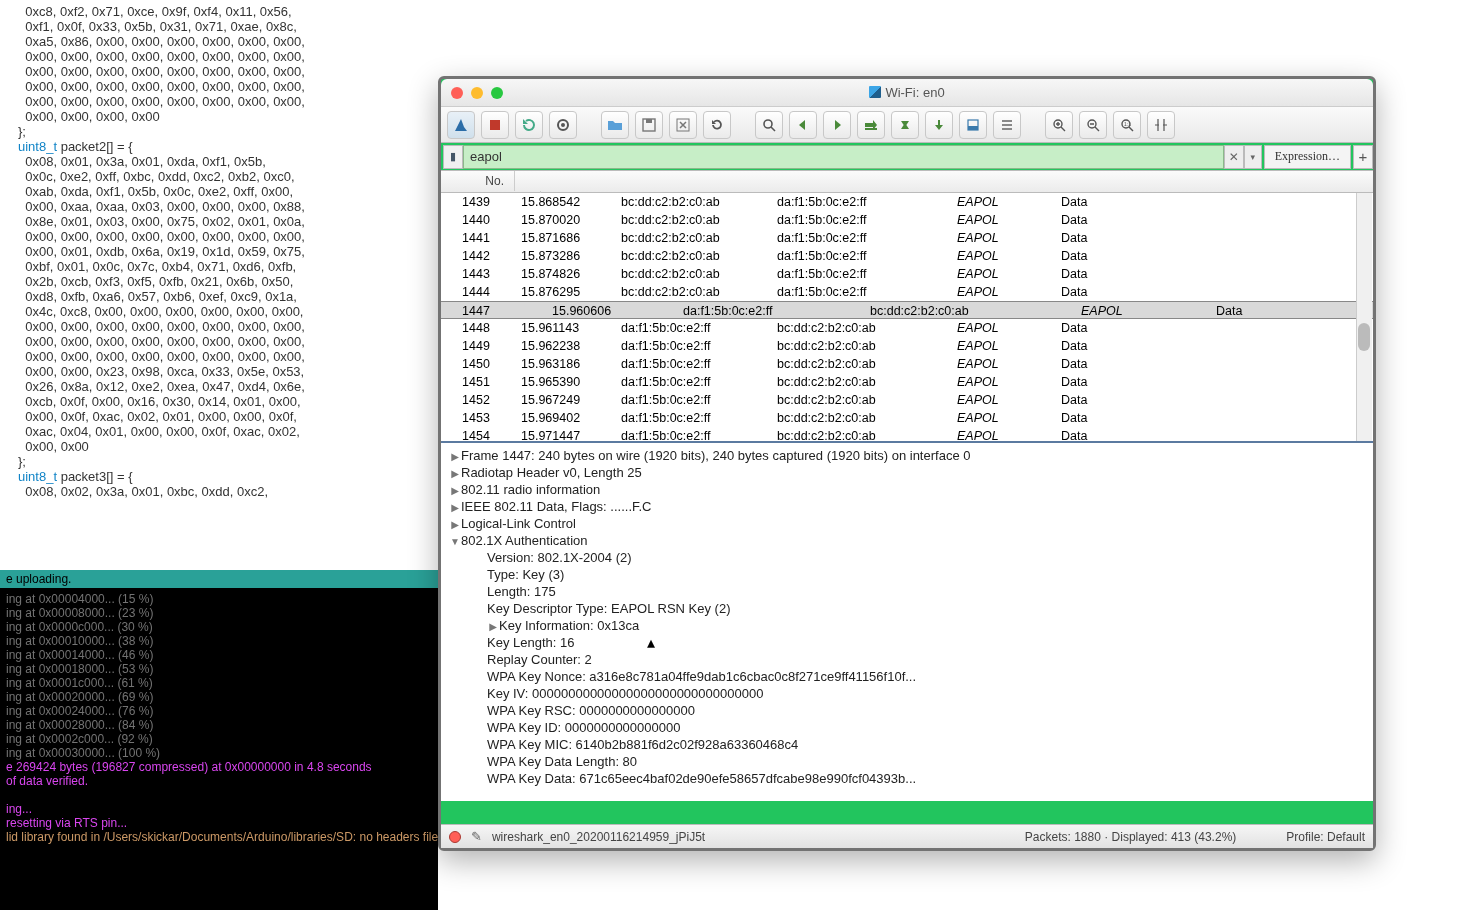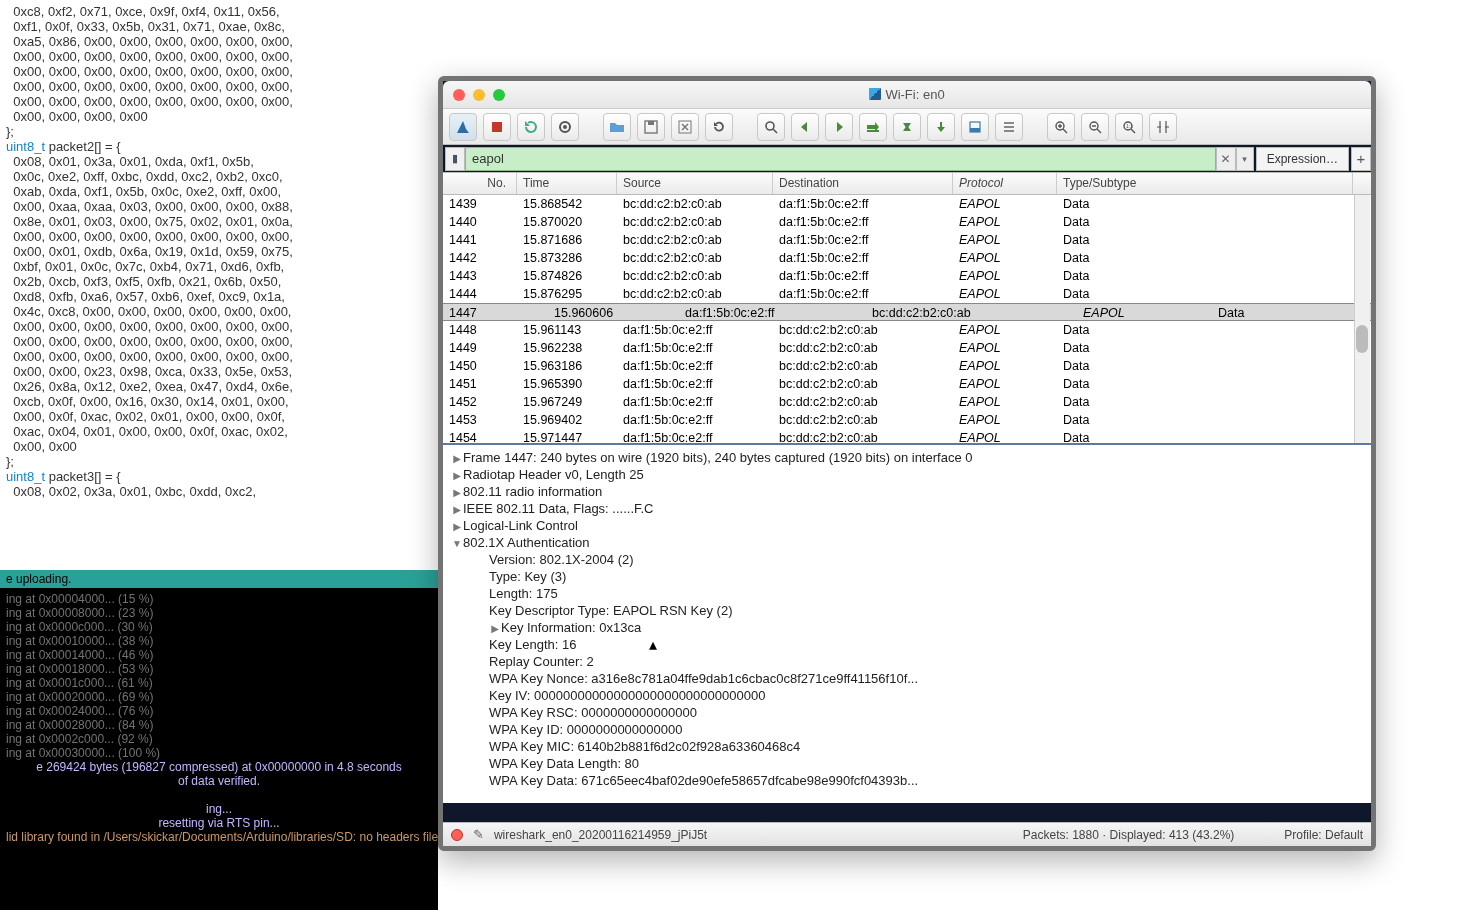--- a/index.html
+++ b/index.html
@@ -1,69 +1,69 @@
 <!DOCTYPE html>
 <html><head>
 <meta charset="utf-8">
 <style>
 * { margin:0; padding:0; box-sizing:border-box; font-family: "Helvetica Neue", Arial, sans-serif; }
 body { width:1468px; height:910px; background:#fff; overflow:hidden; position:relative; }
 
 
-#code-pane { position:absolute; left:0; top:0; width:438px; height:580px; background:#fff;
+#code-pane { position:absolute; left:12px; top:0; width:438px; height:580px; background:#fff;
              font-family:"Monaco","Menlo",monospace; font-size:13px; color:#333; padding:4px 6px; overflow:hidden; }
 #code-pane .kw { color:#1184c7; }
 #code-pane pre { white-space:pre-wrap; }
 
 
 #term-pane { position:absolute; left:0; top:570px; width:438px; height:340px; background:#000; color:#b85; font-family:monospace; font-size:12px; padding:6px; overflow:hidden; }
 #term-pane .teal { background:#2aa198; color:#000; display:block; padding:2px 6px; margin:-6px -6px 4px -6px; }
 #term-pane .dim { color:#737373; }
-#term-pane .wht { color:#c4b5fd;text-align:center; }
+#term-pane .wht { color:#d946ef; }
 #term-pane div { white-space:nowrap; }
 
 
-#ws { position:absolute; left:438px; top:76px; width:938px; height:775px; background:#0f172a; border:5px solid #737373; border-radius:6px; box-shadow:0 10px 30px rgba(0,0,0,.3); }
+#ws { position:absolute; left:438px; top:76px; width:938px; height:775px; background:#22c55e; border:3px solid #737373; border-radius:6px; box-shadow:0 10px 30px rgba(0,0,0,.3); }
 
 #ws-titlebar { height:28px; position:relative; text-align:center; font-size:13px; color:#555; line-height:28px; background:linear-gradient(#f7f7f7,#e6e6e6); border-bottom:1px solid #ccc; border-radius:6px 6px 0 0;}
 .traffic { position:absolute; left:10px; top:8px; display:flex; gap:8px; }
 .dot { width:12px; height:12px; border-radius:50%; }
 .dot.red{background:#ff5f57}.dot.yel{background:#febc2e}.dot.grn{background:#28c840}
 .title-icon { display:inline-block; width:12px;height:12px; background:linear-gradient(135deg,#3ca5e6 50%,#1f5e8c 50%); margin-right:4px; vertical-align:-1px; border-radius:1px;}
 
 #ws-toolbar { height:36px; background:linear-gradient(#fafafa,#e9e9e9); border-bottom:1px solid #bbb; display:flex; align-items:center; padding:0 6px; gap:6px;}
 .tbtn { width:28px; height:28px; border:1px solid #c8c8c8; border-radius:4px; background:linear-gradient(#fff,#eaeaea); display:flex; align-items:center; justify-content:center; font-size:14px; color:#555;}
 .tbtn.sharkfin{background:linear-gradient(#e8f0f7,#d0e0ec);}
 .tbtn.stop{color:#c0392b;}
 .tbtn svg{width:16px;height:16px;}
 .tspacer{width:12px;}
 
 #ws-filter { height:28px; display:flex; align-items:center; border-bottom:1px solid #bbb; }
 #filter-icon { width:20px; height:24px; display:flex;align-items:center;justify-content:center; border:1px solid #bbb; margin:1px 0 1px 2px; background:#f0f0f0; font-size:11px; color:#456;}
 #filter-input { flex:1; height:24px; border:1px solid #8ab98a; background:#c7eec7; padding:0 6px; font-size:13px; color:#333; outline:none; }
 #filter-clear{ width:20px;height:24px;border:1px solid #bbb; background:#eee; display:flex;align-items:center;justify-content:center; font-size:12px; color:#666;}
 #filter-dd{width:18px;height:24px;border:1px solid #bbb;background:#eee;display:flex;align-items:center;justify-content:center;font-size:9px;color:#666;}
-#expr-btn{padding:0 10px;height:24px;border:1px solid #bbb;background:#f4f4f4;font-size:12px;color:#333;margin:0 2px;}
+#expr-btn{padding:0 10px;height:24px;border:1px solid #bbb;background:#f4f4f4;font-size:12px;color:#333;margin:0 2px;font-family:Liberation Serif, serif;}
 #plus-btn{width:20px;height:24px;border:1px solid #bbb;background:#f4f4f4;font-size:15px;color:#555;}
 
-#pkt-headers { height:22px; background:linear-gradient(#fbfbfb,#ebebeb); border-bottom:1px solid #bbb; display:flex; font-size:12px; color:#444; }
+#pkt-headers { height:22px; background:linear-gradient(#fbfbfb,#ebebeb); border-bottom:1px solid #bbb; display:flex; font-size:12px; color:#444;flex-direction:column; }
 #pkt-headers div{ padding:3px 6px; border-right:1px solid #ccc;}
 .c-no{width:74px;text-align:right;padding-right:10px!important;}
 .c-time{width:100px;}
 .c-src{width:156px;}
 .c-dst{width:180px;}
 .c-prot{width:104px;font-style:italic;}
 .c-type{flex:1;}
 .sb-col{width:18px;border-right:none!important;}
 
 #pkt-list { height:248px; overflow:hidden; background:#fff; font-family:"Monaco","Menlo",monospace; font-size:12.5px; position:relative;}
 #pkt-list .row { display:flex; height:18px; line-height:18px; }
 #pkt-list .row.sel{ background:#d9d9d9; border-top:1px solid #888;border-bottom:1px solid #888;gap:31px;}
 #pkt-list .row div{ padding:0 6px; }
-#pkt-list .row .c-no{text-align:left;}
+#pkt-list .row .c-no{text-align:center;}
 #pkt-scroll { position:absolute; right:1px; top:0; width:16px; height:100%; background:#f0f0f0; border-left:1px solid #ccc;}
 #pkt-thumb{position:absolute; right:2px; top:130px; width:12px; height:28px; background:#bbb; border-radius:6px;}
 
 #detail-pane { height:360px; overflow:auto; background:#fff; border-top:2px solid #5b7aa0; font-family:"Monaco","Menlo",monospace; font-size:13px; color:#222; padding:4px 0; position:relative;}
 #detail-pane .line{ padding:1px 2px 1px 8px; white-space:nowrap;}
 #detail-pane .arrow{ display:inline-block; width:12px; text-align:center; color:#777; font-size:10px;}
 #detail-pane .ind1{padding-left:46px;}
 #detail-pane .ind2{padding-left:46px;}
 
 #cursor-arrow{ position:absolute; font-size:16px; color:#000; pointer-events:none;}

